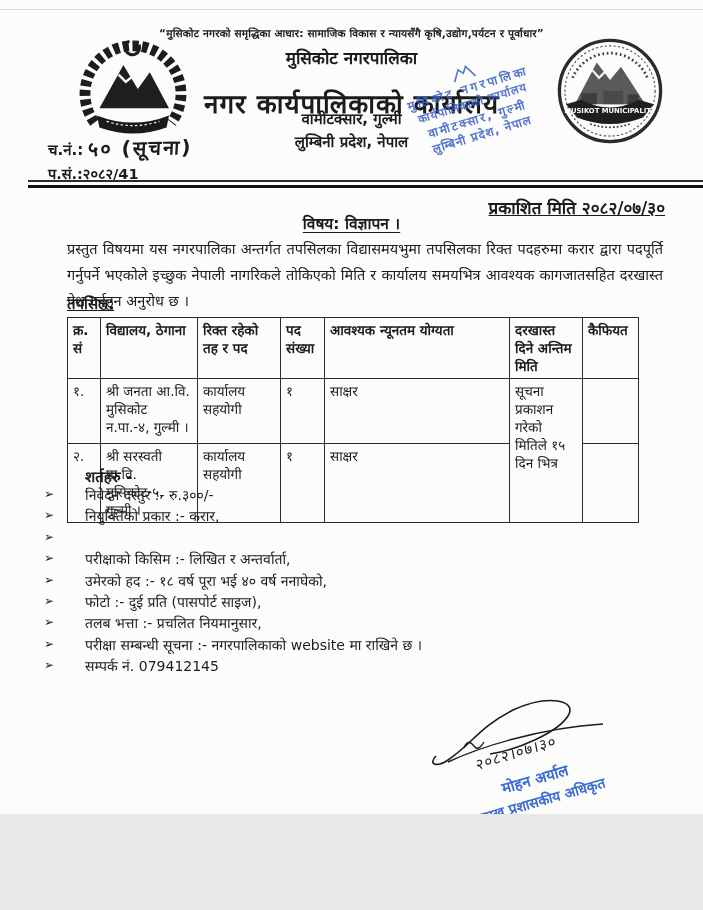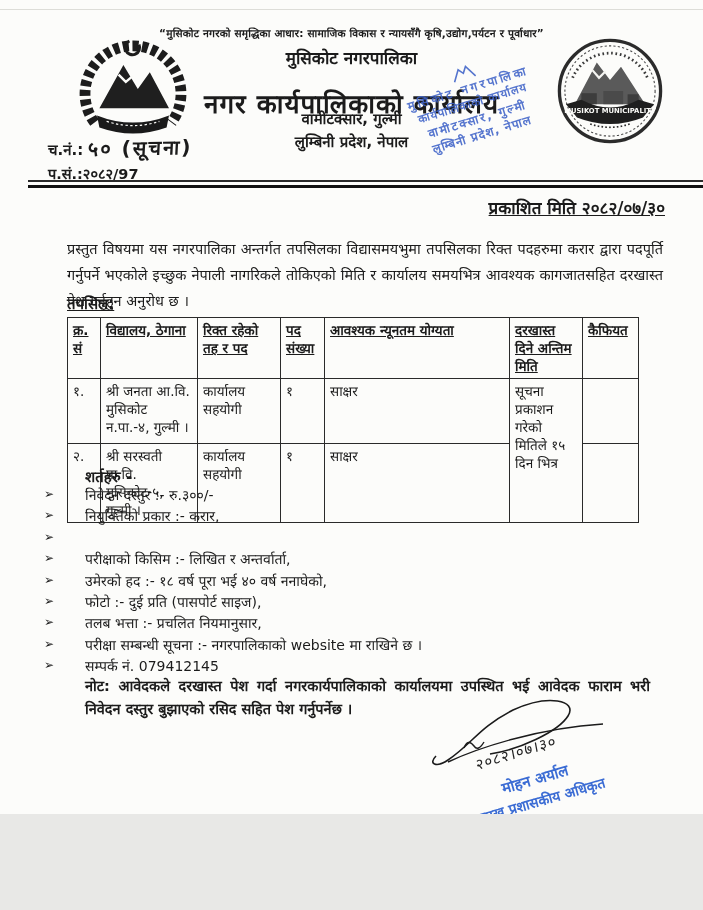--- a/index.html
+++ b/index.html
@@ -49,21 +49,21 @@
   .pubdate{right:38px;top:196px;font-size:17px;font-weight:bold;text-decoration:underline;}
   .subject{top:212px;font-size:15.5px;font-weight:bold;}
   .subject span{text-decoration:underline;text-underline-offset:3px;}
 
   .bodytext{left:67px;top:236px;width:596px;font-size:14.5px;line-height:26px;text-align:justify;}
   .tapasil{left:67px;top:293px;font-size:15px;font-weight:bold;text-decoration:underline;}
 
   
   table.vac{position:absolute;left:67px;top:317px;width:571px;border-collapse:collapse;table-layout:fixed;font-size:13.5px;}
   table.vac th,table.vac td{border:1.5px solid #2a2a2a;padding:3px 5px;vertical-align:top;text-align:left;overflow:hidden;}
-  table.vac th{font-weight:bold;height:46px;text-decoration:underline;}
+  table.vac th{font-weight:bold;height:46px;}
   td.c{text-align:center;vertical-align:middle;}
   td.m{vertical-align:middle;}
   tr.r1 td{height:58px;}
   tr.r2 td{height:40px;}
 
   .shart{left:85px;top:466px;font-size:15px;font-weight:bold;}
 
   .conds{left:44px;top:485px;width:630px;}
   .cond-row{display:flex;align-items:flex-start;height:21.4px;font-size:14px;}
   .cond-row .bullet{width:41px;font-size:12px;flex:none;padding-top:2px;}
@@ -118,26 +118,29 @@
     <div class="l0">मुसिकोट नगरपालिका</div>
     <div class="l1">कार्यपालिकाको कार्यालय</div>
     <div class="l2">वामीटक्सार, गुल्मी</div>
     <div class="l3">लुम्बिनी प्रदेश, नेपाल</div>
   </div>
 
   <div class="abs refline">
     <span>च.नं.:</span>
     <span class="handwritten">५० (सूचना)</span>
   </div>
-  <div class="abs dispatch">प.सं.:२०८२/97</div>
+  <div class="abs dispatch">प.सं.:२०८२/41</div>
 
   <div class="abs rule-thin"></div>
   <div class="abs rule-thick"></div>
 
   <div class="abs pubdate">प्रकाशित मिति २०८२/०७/३०</div>
+  <div class="abs ctr subject">
+    <span>विषय: विज्ञापन ।</span>
+  </div>
 
   <div class="abs bodytext">प्रस्तुत विषयमा यस नगरपालिका अन्तर्गत तपसिलका विद्यासमयभुमा तपसिलका रिक्त पदहरुमा करार द्वारा पदपूर्ति गर्नुपर्ने भएकोले इच्छुक नेपाली नागरिकले तोकिएको मिति र कार्यालय समयभित्र आवश्यक कागजातसहित दरखास्त पेश गर्नुहुन अनुरोध छ ।</div>
   <div class="abs tapasil">तपसिल:</div>
 
   <table class="vac">
     <colgroup>
       <col style="width:33px">
         <col style="width:97px">
         <col style="width:83px">
         <col style="width:44px">
@@ -207,21 +210,20 @@
     <div class="cond-row">
       <span class="bullet">➢</span>
       <span>परीक्षा सम्बन्धी सूचना :- नगरपालिकाको website मा राखिने छ ।</span>
     </div>
     <div class="cond-row">
       <span class="bullet">➢</span>
       <span>सम्पर्क नं. 079412145</span>
     </div>
   </div>
 
-  <div class="abs note">नोट: आवेदकले दरखास्त पेश गर्दा नगरकार्यपालिकाको कार्यालयमा उपस्थित भई आवेदक फाराम भरी निवेदन दस्तुर बुझाएको रसिद सहित पेश गर्नुपर्नेछ ।</div>
 
   <svg class="abs sig-svg" viewBox="0 0 210 80">
     <path d="M18,58 C10,66 18,70 30,62 C55,45 60,30 95,12 C130,-4 160,2 150,18 C140,34 100,52 72,56" fill="none" stroke="#1b1b1b" stroke-width="1.6"></path>
     <path d="M30,64 C60,50 120,30 185,26" fill="none" stroke="#1b1b1b" stroke-width="1.4"></path>
     <path d="M46,50 q4,-10 10,-2 q4,6 10,-4" fill="none" stroke="#1b1b1b" stroke-width="1.4"></path>
   </svg>
   <div class="abs sig-date">२०८२।०७।३०</div>
   <div class="abs sig-stamp">
     <div class="nm">मोहन अर्याल</div>
     <div class="ttl">प्रमुख प्रशासकीय अधिकृत</div>

